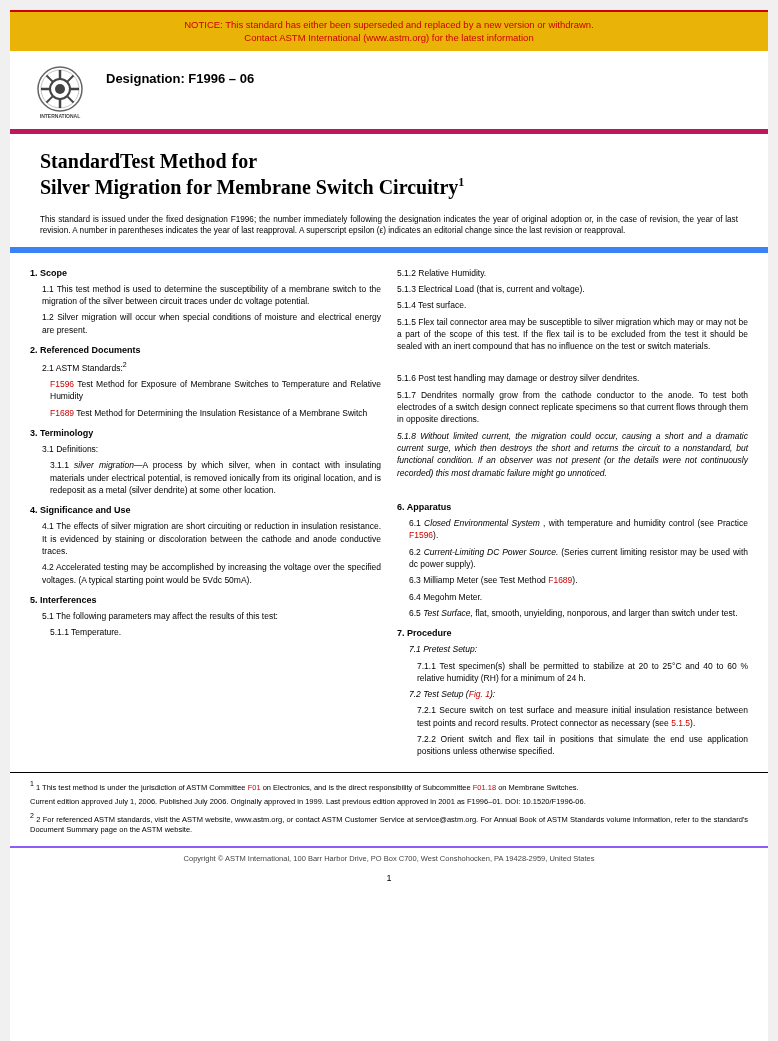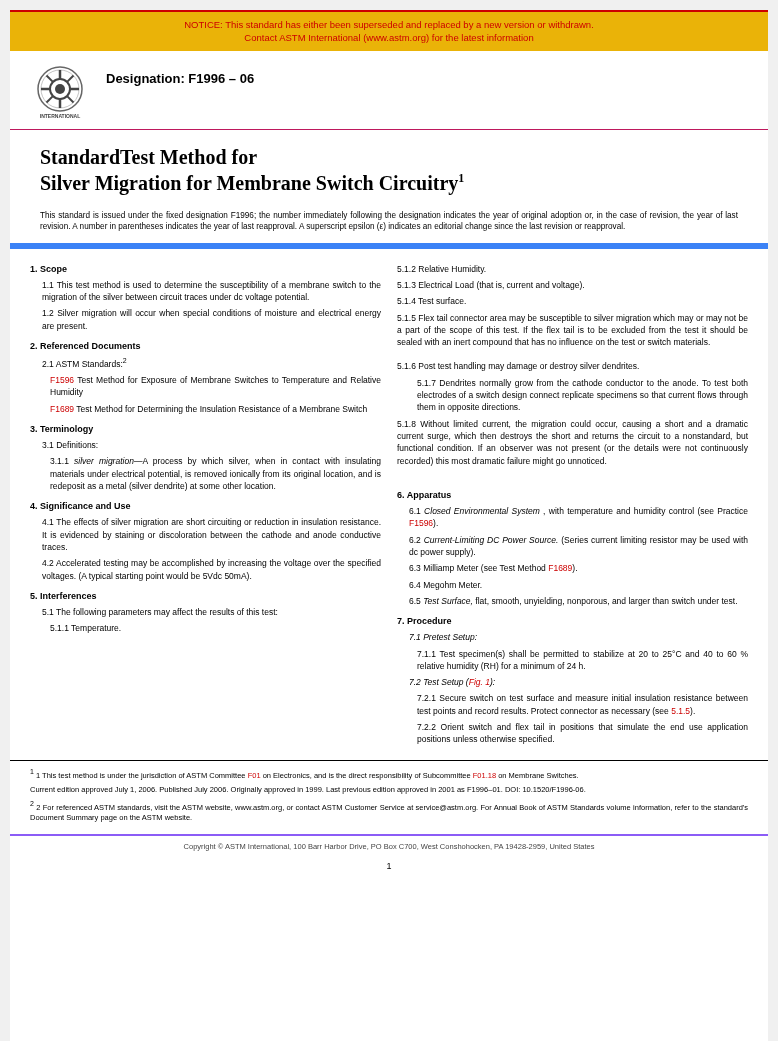--- a/index.html
+++ b/index.html
@@ -24,21 +24,21 @@
       padding: 6px 20px;
       font-size: 9.5px;
       color: #cc0000;
       font-family: Arial, sans-serif;
       line-height: 1.4;
     }
     .header {
       display: flex;
       align-items: flex-start;
       padding: 10px 30px 8px 20px;
-      border-bottom: 1px solid #be185d;
+      border-bottom: 5px solid #be185d;
     }
     .astm-logo {
       width: 60px;
       height: 60px;
       margin-right: 16px;
       flex-shrink: 0;
     }
     .designation {
       font-family: Arial, sans-serif;
       font-size: 13px;
@@ -195,24 +195,24 @@
       <p class="indent1">5.1 The following parameters may affect the results of this test:</p>
       <p class="indent2">5.1.1 Temperature.</p>
 
     </div>
 
     <div class="col-right">
 
       <p style="">5.1.2 Relative Humidity.</p>
       <p style="margin-bottom:4px;">5.1.3 Electrical Load (that is, current and voltage).</p>
       <p style="margin-bottom:4px;">5.1.4 Test surface.</p>
-      <p style="margin-bottom:12px;">5.1.5 Flex tail connector area may be susceptible to silver migration which may or may not be a part of the scope of this test. If the flex tail is to be excluded from the test it should be sealed with an inert compound that has no influence on the test or switch materials.</p>
+      <p style="margin-bottom:20px;">5.1.5 Flex tail connector area may be susceptible to silver migration which may or may not be a part of the scope of this test. If the flex tail is to be excluded from the test it should be sealed with an inert compound that has no influence on the test or switch materials.</p>
       <p style="margin-bottom:4px;">5.1.6 Post test handling may damage or destroy silver dendrites.</p>
-      <p style="margin-bottom:4px;margin-left:20px;">5.1.7 Dendrites normally grow from the cathode conductor to the anode. To test both electrodes of a switch design connect replicate specimens so that current flows through them in opposite directions.</p>
-      <p style="margin-bottom:22px;">5.1.8 Without limited current, the migration could occur, causing a short and a dramatic current surge, which then destroys the short and returns the circuit to a nonstandard, but functional condition. If an observer was not present (or the details were not continuously recorded) this most dramatic failure might go unnoticed.</p>
+      <p style="margin-bottom:4px;">5.1.7 Dendrites normally grow from the cathode conductor to the anode. To test both electrodes of a switch design connect replicate specimens so that current flows through them in opposite directions.</p>
+      <p style="margin-bottom:22px;font-style:italic;">5.1.8 Without limited current, the migration could occur, causing a short and a dramatic current surge, which then destroys the short and returns the circuit to a nonstandard, but functional condition. If an observer was not present (or the details were not continuously recorded) this most dramatic failure might go unnoticed.</p>
 
       <div class="section-title">6. Apparatus</div>
       <p class="indent1">
         <span>6.1 </span><span class="italic">Closed Environmental System</span><span> , with temperature and humidity control (see Practice </span><a class="link">F1596</a><span>).</span>
       </p>
       <p class="indent1">
         <span>6.2 </span><span class="italic">Current-Limiting DC Power Source.</span><span> (Series current limiting resistor may be used with dc power supply).</span>
       </p>
       <p class="indent1">
         <span>6.3  Milliamp Meter (see Test Method </span><a class="link">F1689</a><span>).</span>

